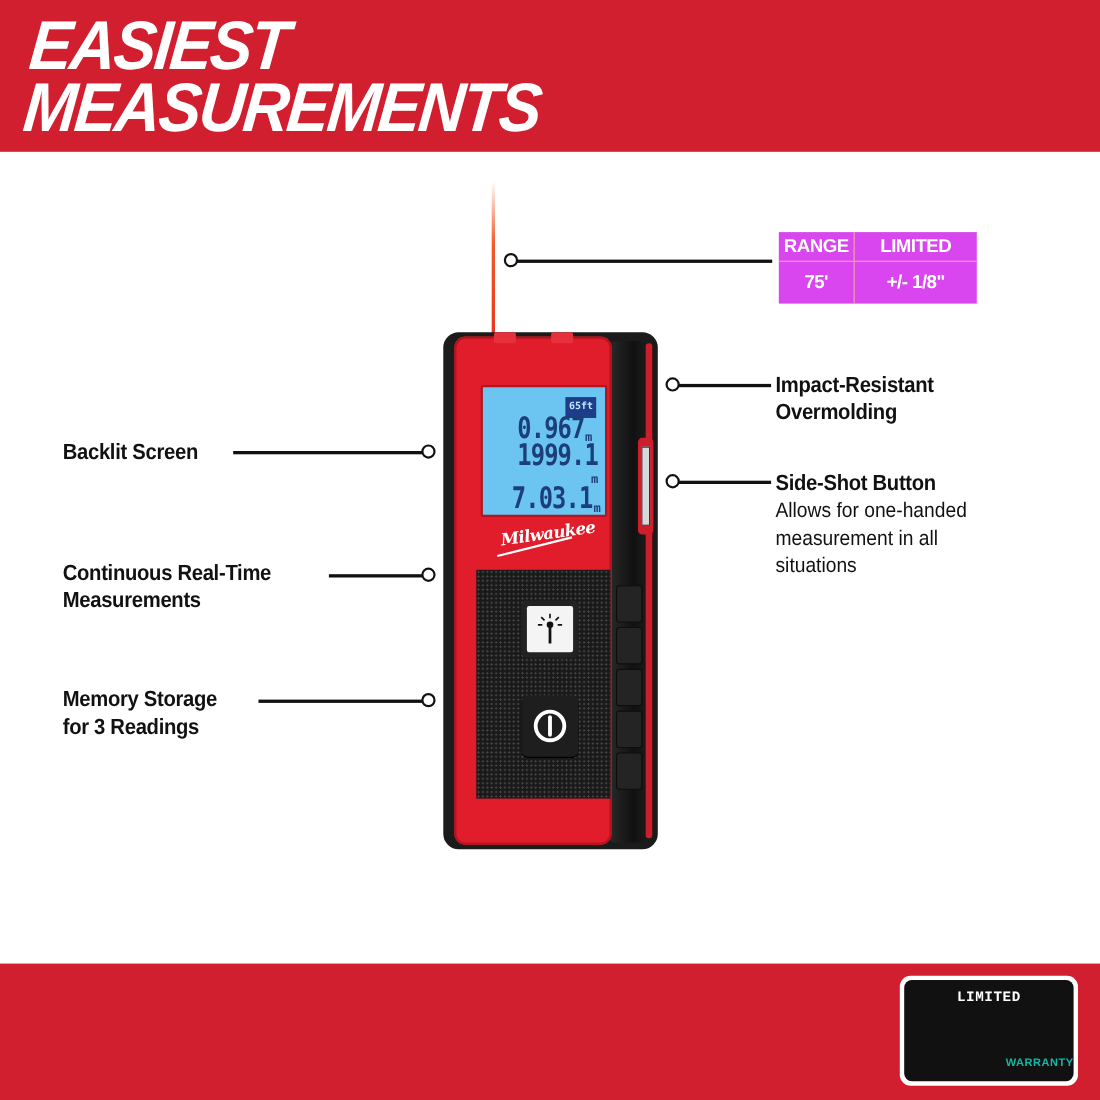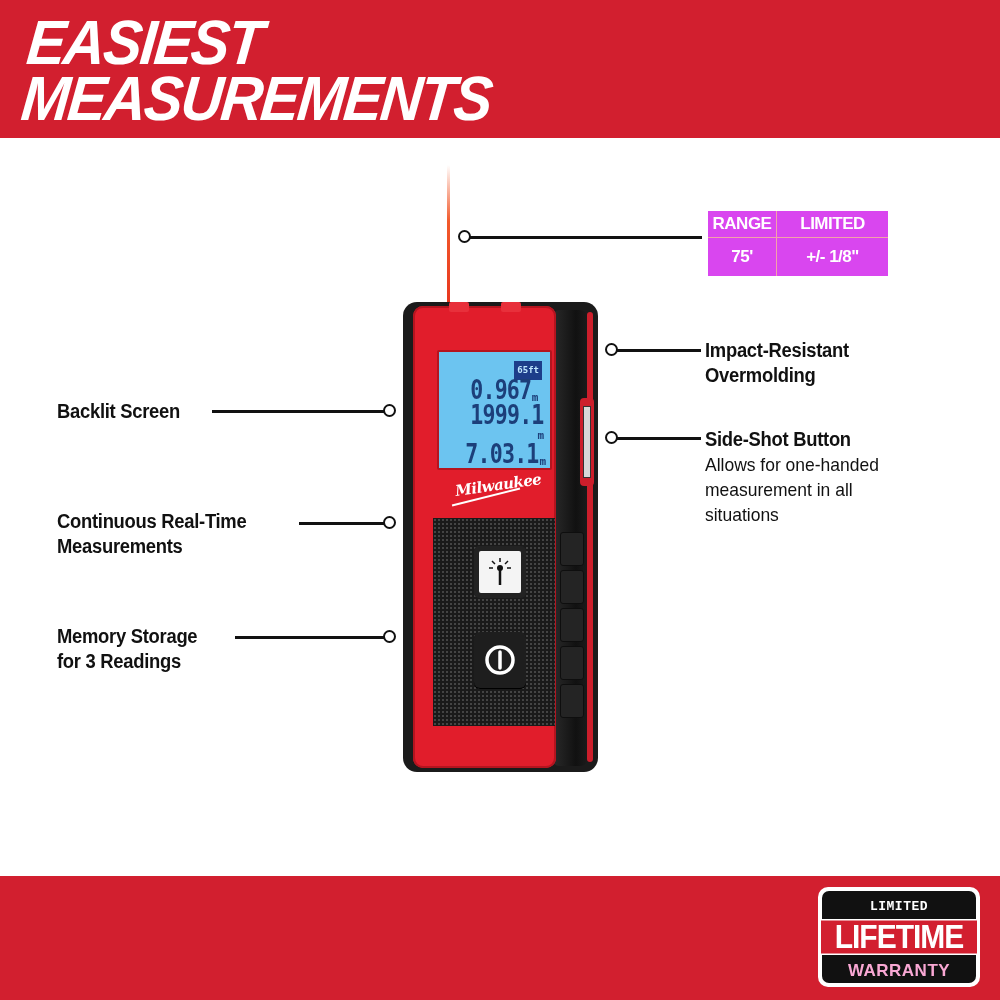--- a/index.html
+++ b/index.html
@@ -67,21 +67,21 @@
   .btn-power { position: absolute; left: 41px; top: 114px; width: 52px; height: 56px; background: #1e1e1e; border-radius: 6px;
     display: flex; align-items: center; justify-content: center; box-shadow: 0 1px 0 #000; }
 
   
   .warranty { position: absolute; left: 818px; top: 887px; width: 162px; height: 100px; background: #fff; border-radius: 10px; padding: 4px; }
   .warranty-inner { position: relative; width: 154px; height: 92px; background: #111; border-radius: 7px; }
   .w-top { position: absolute; left: 0; right: 0; top: 8px; text-align: center; color: #fff; font-weight: bold; font-size: 13px; letter-spacing: 0.5px; font-family: Liberation Mono, monospace; }
   .w-mid { position: absolute; left: -4px; right: -4px; top: 28px; height: 36px; background: #fff; padding: 3px; }
   .w-mid-inner { width: 100%; height: 100%; background: #d21f2f; color: #fff; font-weight: bold; font-size: 30px; line-height: 30px;
     text-align: center; letter-spacing: -1px; transform: scaleY(1.1); }
-  .w-bot { position: absolute; left: 0; right: 0; top: 70px; text-align: center; color: #f9a8d4; font-weight: bold; font-size: 17px; letter-spacing: 0.5px; }
+  .w-bot { position: absolute; left: 0; right: 0; top: 70px; text-align: right; color: #14b8a6; font-weight: bold; font-size: 10px; letter-spacing: 0.5px; }
 </style>
 </head>
 <body>
 
 <div class="header-band">
   <div class="headline">
     <span>EASIEST</span>
     <span>MEASUREMENTS</span>
   </div>
 </div>
@@ -190,18 +190,15 @@
       </div>
     </div>
   </div>
 </div>
 
 <div class="footer-band"></div>
 
 <div class="warranty">
   <div class="warranty-inner">
     <div class="w-top">LIMITED</div>
-    <div class="w-mid">
-      <div class="w-mid-inner">LIFETIME</div>
-    </div>
     <div class="w-bot">WARRANTY</div>
   </div>
 </div>
 
 </body></html>

